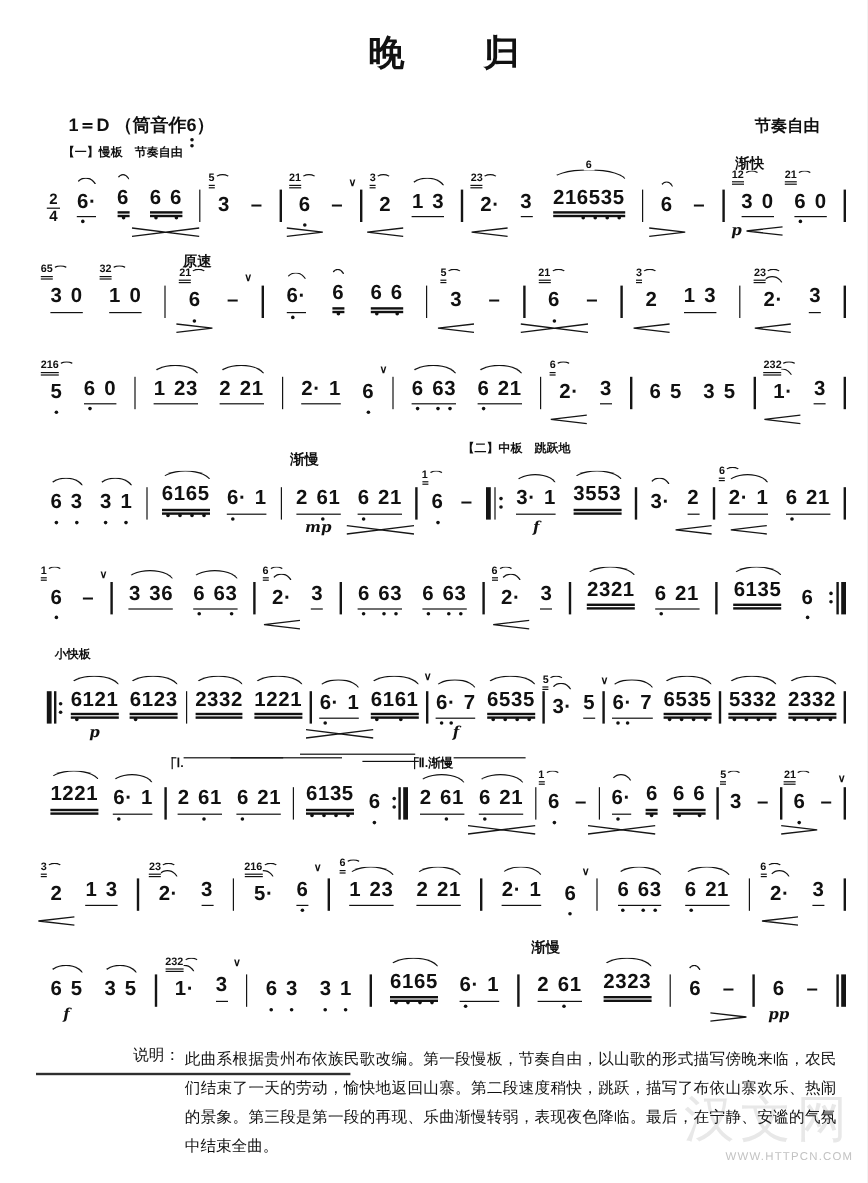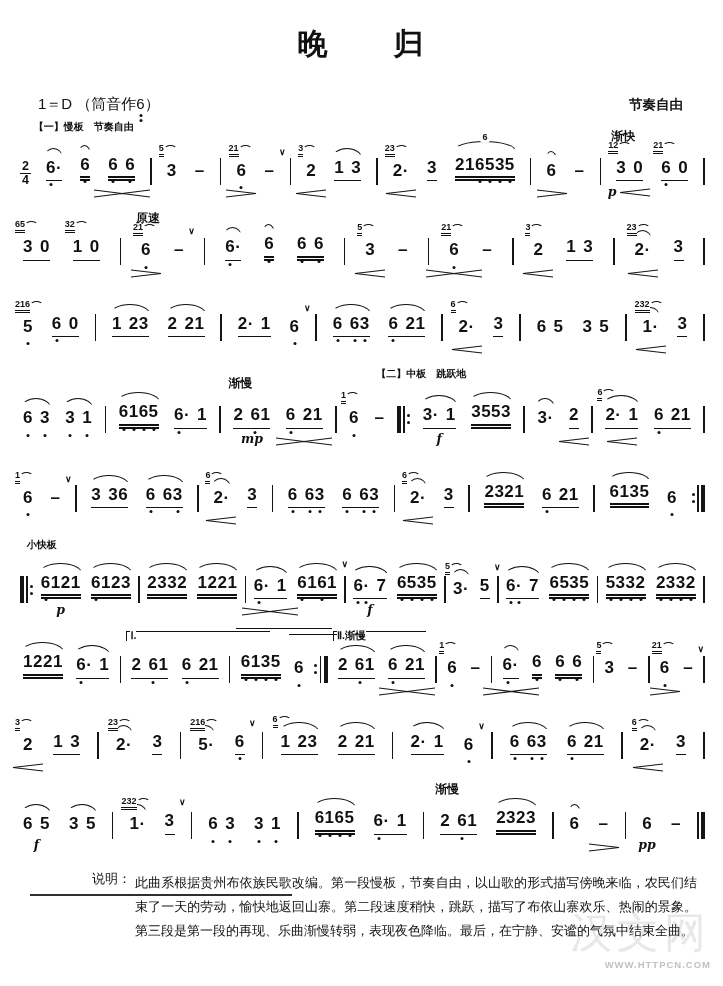--- a/index.html
+++ b/index.html
@@ -1,22 +1,22 @@
 <!DOCTYPE html>
 <html><head>
 <meta charset="utf-8">
 <style>
   html,body{margin:0;padding:0;background:#e8e8e8;}
   .page{width:723px;height:986px;margin:0 auto;background:#ffffff;position:relative;overflow:hidden;
-        font-family:"Liberation Sans",sans-serif;color:#111;box-sizing:border-box;}
+        font-family:"Liberation Sans",sans-serif;color:#111;box-sizing:border-box;padding-left:19px;}
   i{font-style:normal;}
   
   .title{margin:24px 0 0;text-align:center;font-size:30px;font-weight:700;letter-spacing:2px;}
   .meta-row{display:flex;justify-content:space-between;align-items:flex-end;margin:30px 40px 6px 38px;}
-  .key-sig{font-weight:400;font-size:15px;}
+  .key-sig{font-weight:700;font-size:15px;}
   .composer{font-weight:600;font-size:13.5px;}
   .ld2{position:relative;display:inline-block;}
   .ld2::after{content:"";position:absolute;left:50%;transform:translateX(-50%);bottom:-5px;width:3px;height:3px;
               background:#111;border-radius:50%;box-shadow:0 5px 0 #111;}
   
   #score{margin:4px 18px 0 20px;}
   .line-block{margin:0 0 12px;}
   .line-heading{font-weight:700;font-size:10px;margin-bottom:-2px;white-space:nowrap;}
   .note-row{display:flex;justify-content:space-between;align-items:flex-end;}
   .cell{position:relative;display:inline-block;padding:23px 3px 18px;}
@@ -50,21 +50,21 @@
   .ts b{padding:0 2px;}
   .ts b:first-child{border-bottom:1.4px solid #111;}
   
   .footnote{display:flex;margin:14px 22px 0 92px;font-size:13px;line-height:1.85;}
   .fn-label{white-space:nowrap;}
   .fn-text{margin:4px;text-align:justify;}
   .stray{position:absolute;left:30px;top:894px;width:262px;border-top:2.2px solid #2f2f2f;}
   
   .watermark{position:absolute;right:12px;bottom:14px;text-align:right;pointer-events:none;}
   .wm-logo{display:block;font-size:42px;letter-spacing:5px;color:rgba(110,110,110,.16);line-height:1;margin-left:35px;}
-  .wm-url{font-size:9.5px;font-weight:700;letter-spacing:1px;color:#c2c2c2;}
+  .wm-url{font-size:9.5px;font-weight:400;letter-spacing:1px;color:#c2c2c2;}
 </style>
 </head>
 <body>
 
 <div class="page">
   <h1 class="title">晚　　归</h1>
 
   <div class="meta-row">
     <div class="key-sig">
       <span>1＝D</span>

